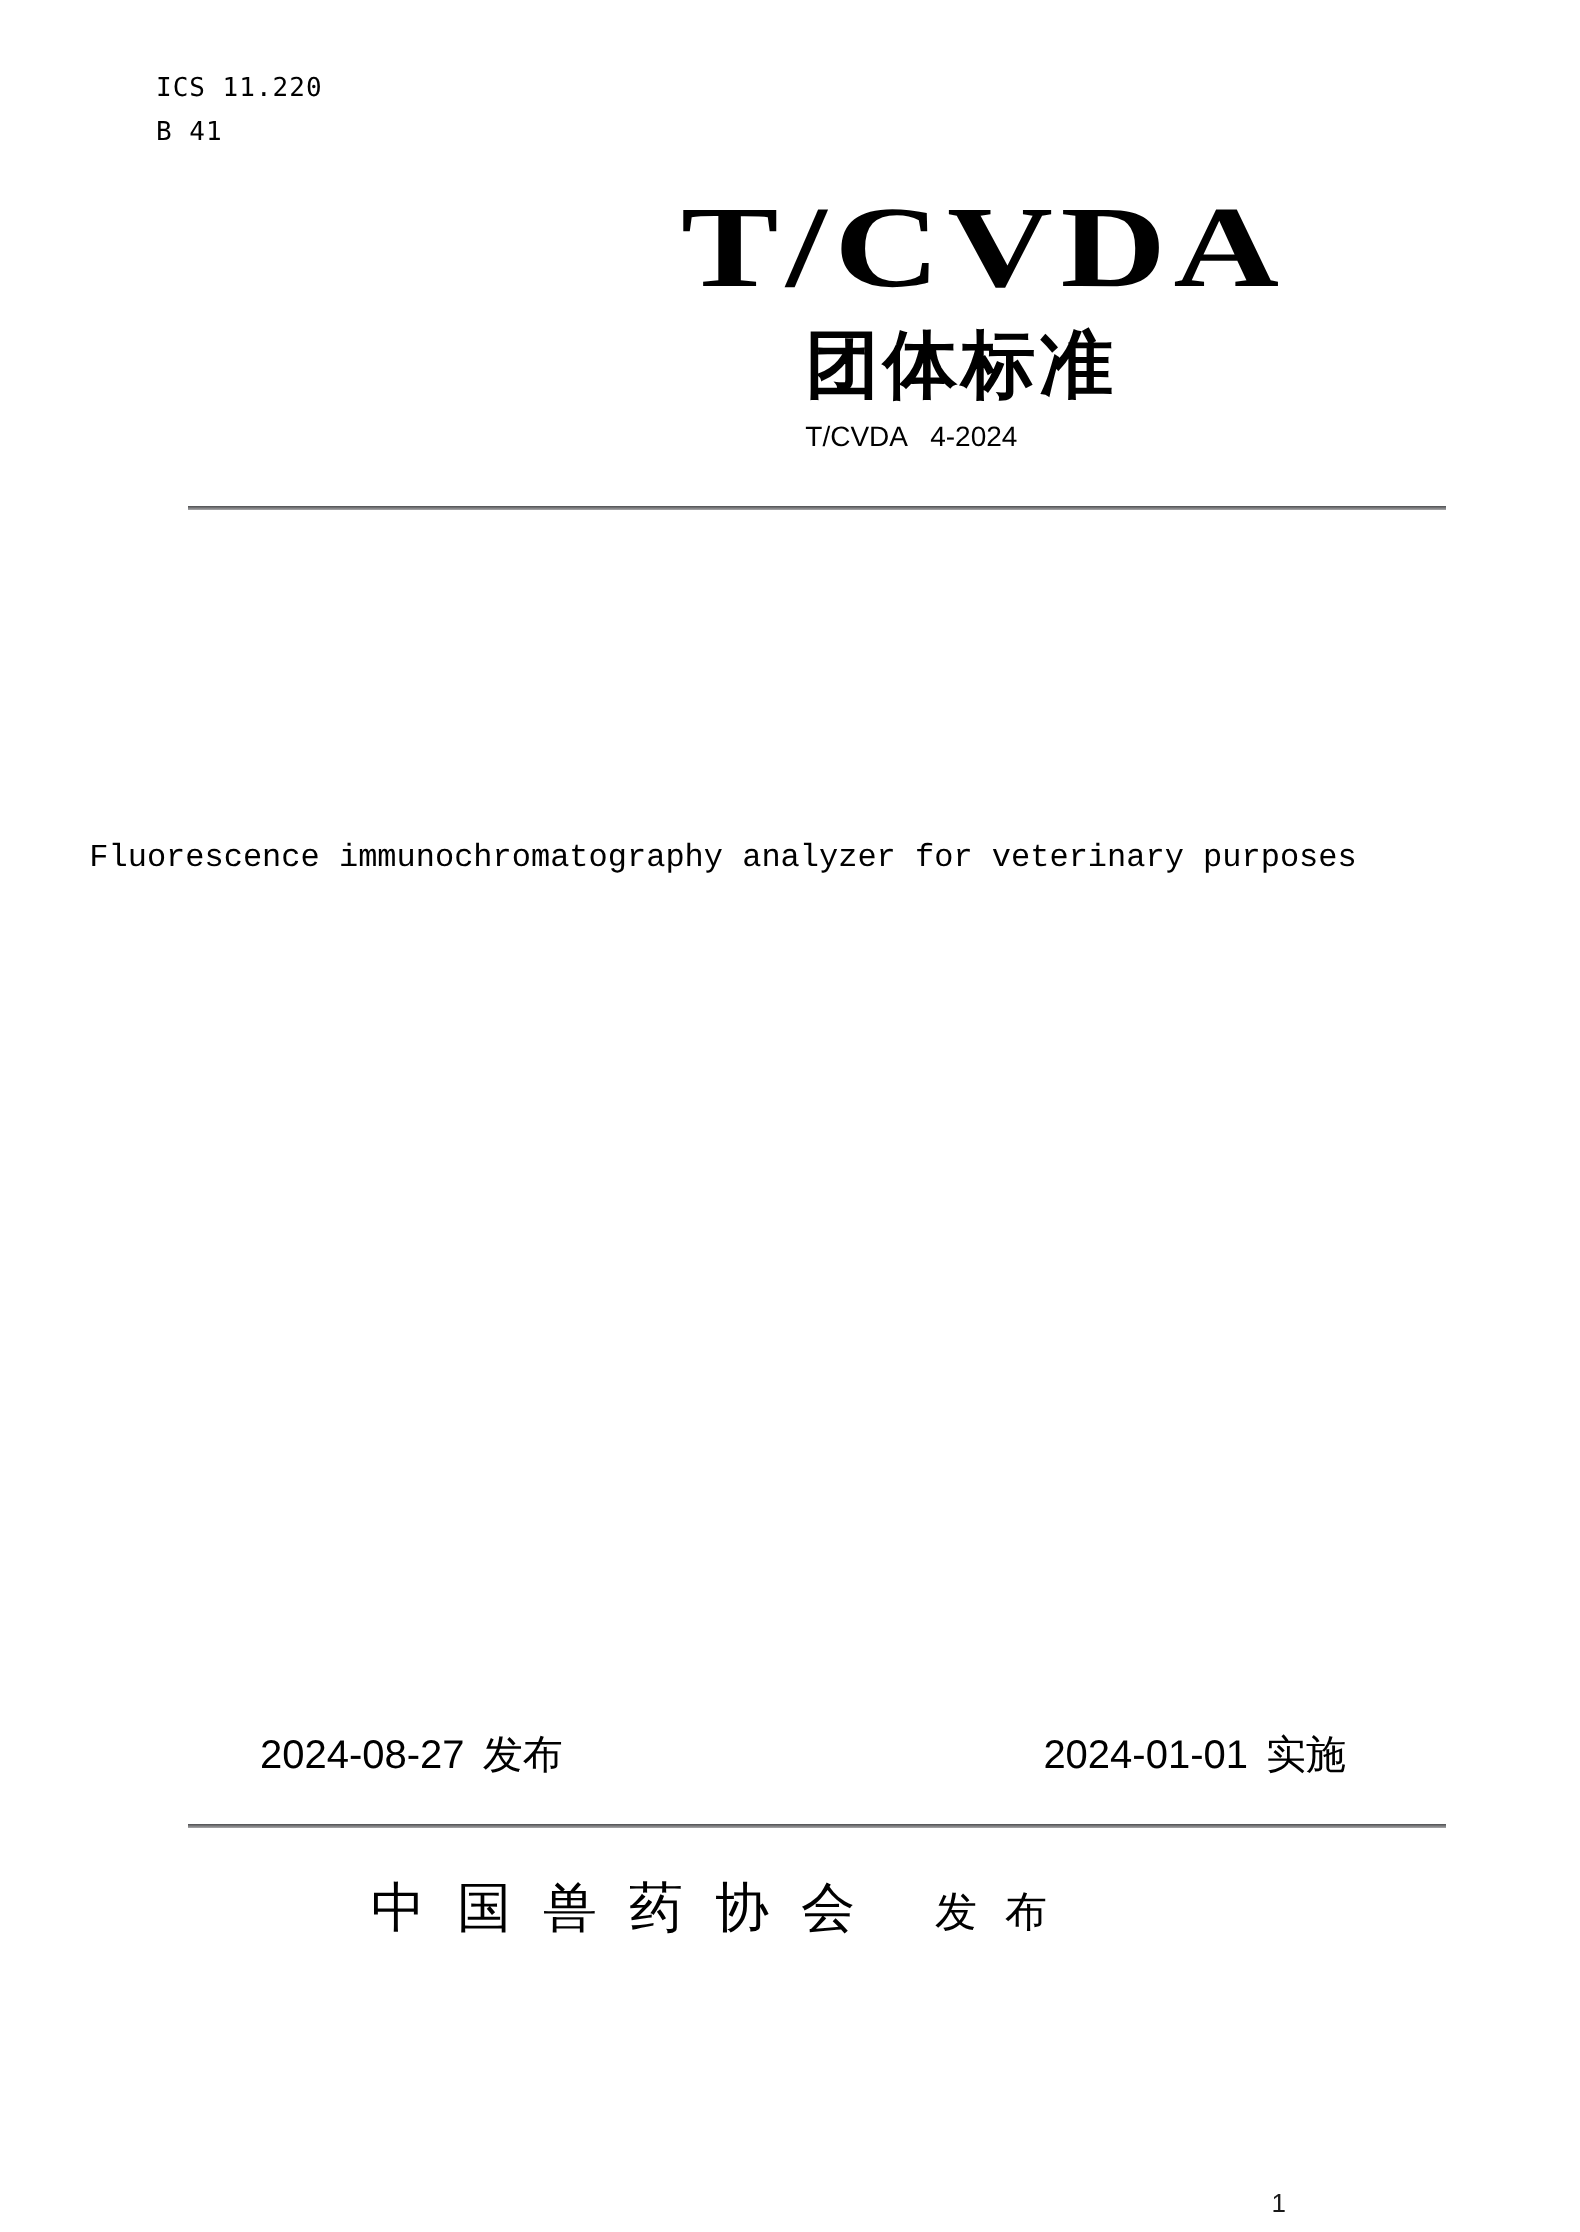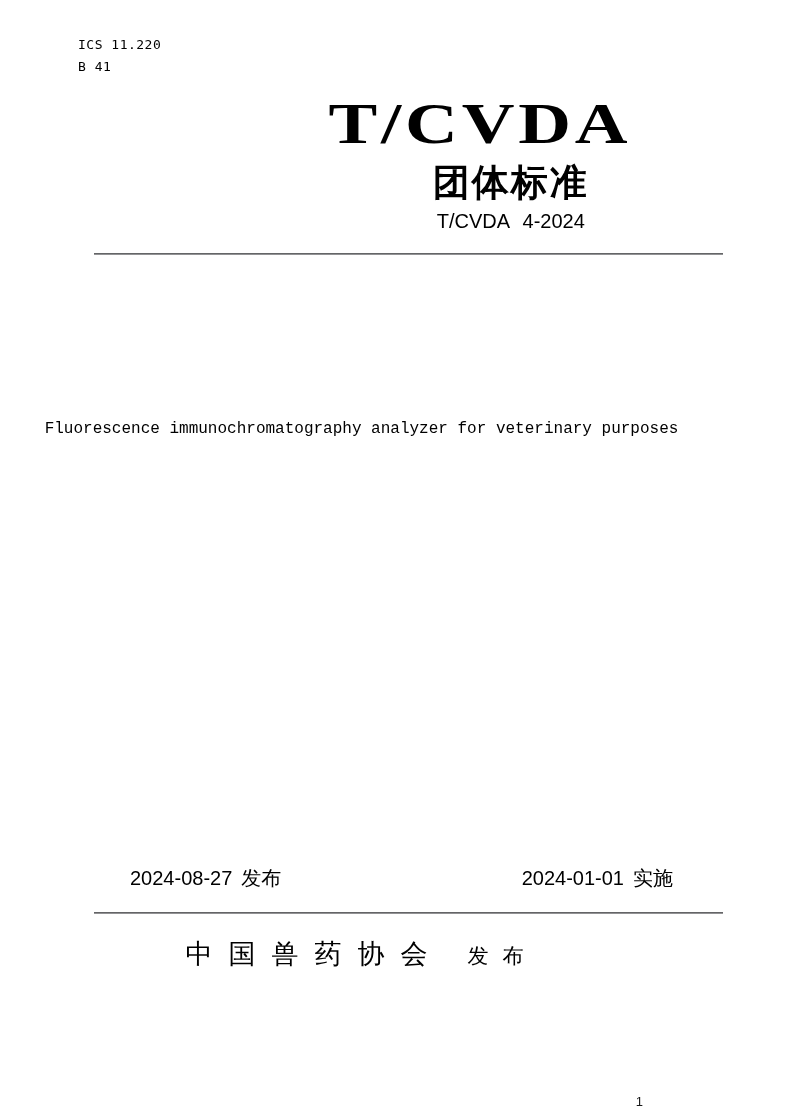--- a/index.html
+++ b/index.html
@@ -20,23 +20,23 @@
     top: 34px;
     font-family: "DejaVu Sans Mono", monospace;
     font-size: 13px;
     line-height: 22px;
     letter-spacing: 0.5px;
   }
 
   
   .masthead {
     position: absolute;
-    right: 92px;
+    right: 80px;
     top: 94px;
-    text-align: center;
+    text-align: left;
   }
   .org-logo {
     display: block;
     font-family: "Liberation Serif", serif;
     font-weight: bold;
     font-size: 58px;
     line-height: 1.05;
     letter-spacing: 3px;
     white-space: nowrap;
     transform: scaleX(1.26);
@@ -46,21 +46,21 @@
     display: block;
     font-size: 37px;
     font-weight: 600;
     letter-spacing: 2px;
     line-height: 1;
     margin-top: 9px;
     white-space: nowrap;
   }
   .standard-number {
     display: block;
-    font-size: 20px;
+    font-size: 14px;
     line-height: 1;
     margin-top: 10px;
     word-spacing: 8px;
     white-space: nowrap;
   }
 
   
   .rule {
     position: absolute;
     left: 94px;

